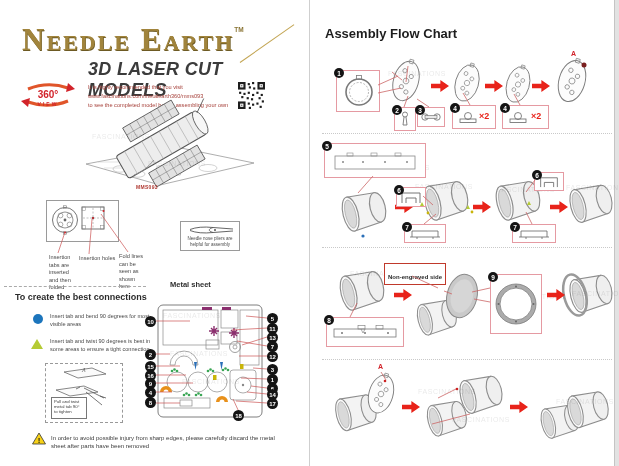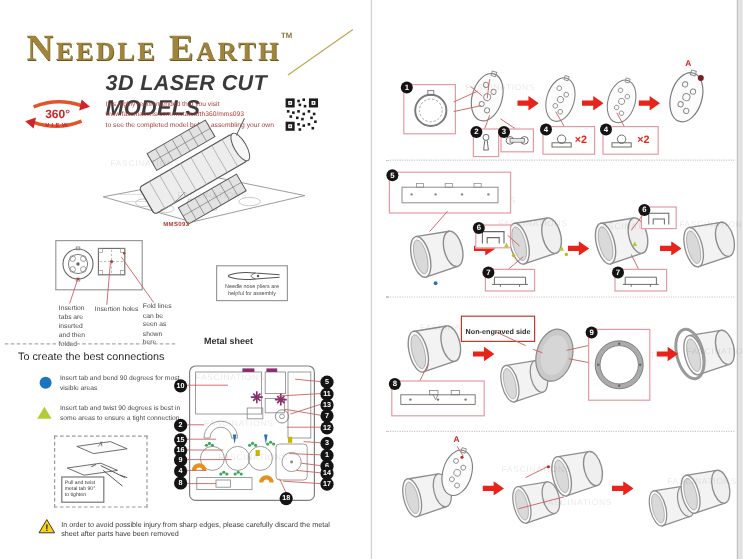--- a/index.html
+++ b/index.html
@@ -160,21 +160,21 @@
       <path d="M48 5 L28 3.5 Q14 2 5 5.5 M48 7 L28 8.5 Q14 10 5 6.5" stroke="#555" stroke-width=".9" fill="none"></path>
       <path d="M28 3.5 Q20 6 28 8.5" stroke="#555" stroke-width=".7" fill="none"></path>
       <circle cx="30" cy="6" r="1" fill="#555"></circle>
     </svg>
     <div class="abs" style="left:3px;top:14px;width:52px;font-size:4.5px;line-height:1.3;color:#4a4a4a;text-align:center;">Needle nose pliers are helpful for assembly</div>
   </div>
 
   <div class="dotl" style="left:4px;top:286px;width:142px;border-top-style:dashed;border-top-color:#aaa;"></div>
   <div class="abs" style="left:170px;top:280px;width:86px;text-align:left;font-size:7.5px;font-weight:bold;color:#2e2e2e;">Metal sheet</div>
 
-  <div class="abs" style="left:15px;top:292px;width:160px;font-size:9px;font-weight:normal;color:#2b2b2b;">To create the best connections</div>
+  <div class="abs" style="left:15px;top:292px;width:160px;font-size:9px;font-weight:bold;color:#2b2b2b;">To create the best connections</div>
   <div class="abs" style="left:33px;top:314px;width:10px;height:10px;border-radius:50%;background:#1c75bc;"></div>
   <div class="abs t5" style="left:50px;top:313px;width:100px;">Insert tab and bend 90 degrees for most visible areas</div>
   <div class="abs" style="left:31px;top:339px;width:0;height:0;border-left:6px solid transparent;border-right:6px solid transparent;border-bottom:10px solid #b5cb35;"></div>
   <div class="abs t5" style="left:50px;top:338px;width:108px;">Insert tab and twist 90 degrees is best in some areas to ensure a tight connection</div>
 
   <div class="abs" style="left:45px;top:363px;width:76px;height:58px;border:1px dashed #999;">
     <svg style="position:absolute;left:2px;top:2px;width:70px;height:40px;" viewBox="0 0 70 40">
       <polygon points="16,6 44,2 58,8 30,12" fill="#fbfbfb" stroke="#555" stroke-width=".7"></polygon>
       <path d="M34 6 l3 -4 M37 6 l-1 -4" stroke="#555" stroke-width=".6"></path>
       <polygon points="8,24 36,20 50,26 22,30" fill="#fbfbfb" stroke="#555" stroke-width=".7"></polygon>
@@ -257,20 +257,21 @@
   <div class="nc" style="left:267px;top:389px;">14</div>
   <div class="nc" style="left:267px;top:398px;">17</div>
   <div class="nc" style="left:233px;top:410px;">18</div>
 
   <svg class="abs" style="left:32px;top:432px;width:14px;height:13px;" viewBox="0 0 14 13">
     <polygon points="7,1 13.5,12 .5,12" fill="#f7d117" stroke="#333" stroke-width=".8"></polygon>
     <text x="7" y="10.5" text-anchor="middle" font-size="8" font-weight="bold" fill="#1d1d1d">!</text>
   </svg>
   <div class="abs" style="left:51px;top:434px;width:238px;font-size:6px;line-height:1.35;color:#3c3c3c;">In order to avoid possible injury from sharp edges, please carefully discard the metal sheet after parts have been removed</div>
 
+  <div class="abs" style="left:325px;top:26px;font-size:13px;font-weight:bold;color:#1d1d1d;">Assembly Flow Chart</div>
 
   <div class="dotl" style="left:322px;top:133px;width:290px;"></div>
   <div class="dotl" style="left:322px;top:247px;width:290px;"></div>
   <div class="dotl" style="left:322px;top:359px;width:290px;"></div>
 
   <div class="pb" style="left:336px;top:70px;width:42px;height:40px;">
     <div class="nc">1</div>
     <svg style="position:absolute;left:5px;top:3px;width:34px;height:34px;" viewBox="0 0 34 34">
       <circle cx="17" cy="18" r="13" fill="none" stroke="#7a7a7a" stroke-width="1.6"></circle>
       <circle cx="17" cy="18" r="9.5" fill="none" stroke="#999" stroke-width=".7" stroke-dasharray="2 1.5"></circle>

